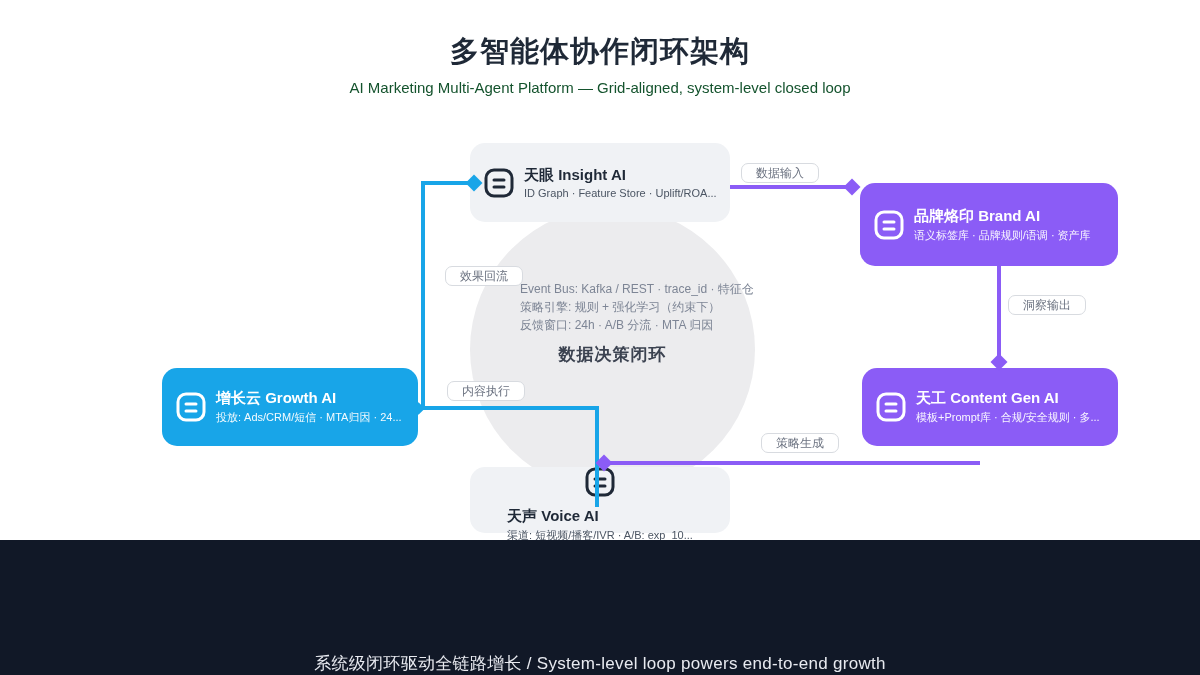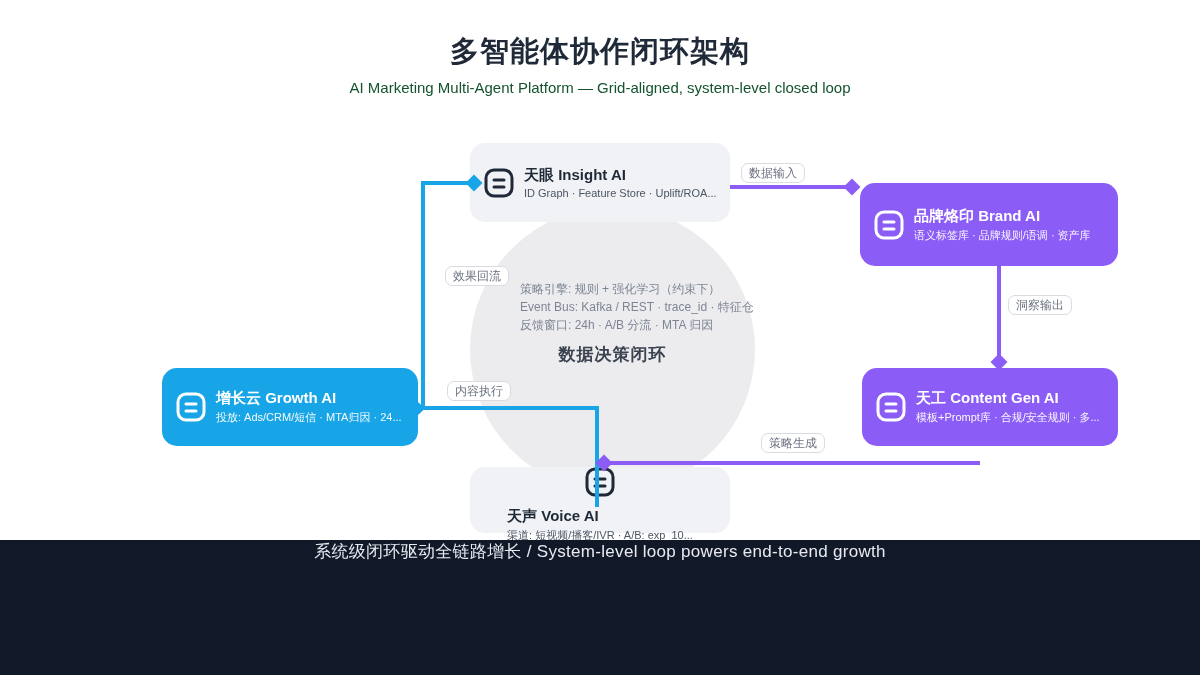--- a/index.html
+++ b/index.html
@@ -51,40 +51,40 @@
   .edge{z-index:3;}
   .edge.blue{background:var(--agent-blue,#18a5e8);}
   .edge.purple{background:var(--agent-purple,#8b5cf6);}
   .diamond{width:12px;height:12px;transform:rotate(45deg);z-index:3;}
   .diamond.blue{background:var(--agent-blue,#18a5e8);}
   .diamond.purple{background:var(--agent-purple,#8b5cf6);}
   .diamond.small{width:9px;height:9px;}
   
   .pill{
     font-size:12px;line-height:14px;color:#6b7280;background:#ffffff;
-    border:1px solid #d8dbe0;border-radius:7px;padding:2px 7px;
+    border:1px solid #d8dbe0;border-radius:7px;padding:2px 14px;
     white-space:nowrap;z-index:4;
   }
   
   .footer{
     left:0;top:540px;width:1200px;height:135px;background:var(--footer-bg,#111827);
-    display:flex;align-items:flex-start;justify-content:center;z-index:5;
+    display:flex;align-items:flex-end;justify-content:center;z-index:5;
   }
   .footer-text{font-size:17px;color:#e8eaf0;letter-spacing:.3px;}
 </style>
 </head>
 <body>
 
 <div class="abs page-title">多智能体协作闭环架构</div>
 <div class="abs page-subtitle">AI Marketing Multi-Agent Platform — Grid-aligned, system-level closed loop</div>
 
 <div class="abs loop-circle"></div>
 <div class="abs circle-text">
+  <div class="c-line">Event Bus: Kafka / REST · trace_id · 特征仓</div>
   <div class="c-line">策略引擎: 规则 + 强化学习（约束下）</div>
-  <div class="c-line">Event Bus: Kafka / REST · trace_id · 特征仓</div>
   <div class="c-line">反馈窗口: 24h · A/B 分流 · MTA 归因</div>
   <div class="c-title">数据决策闭环</div>
 </div>
 
 <div id="node-insight" class="abs node node-neutral">
   <svg class="icon" viewBox="0 0 30 30">
     <rect x="2" y="2" width="26" height="26" rx="8" fill="none" stroke="currentColor" stroke-width="3"></rect>
     <line x1="10" y1="12" x2="20" y2="12" stroke="currentColor" stroke-width="3" stroke-linecap="round"></line>
     <line x1="10" y1="19" x2="20" y2="19" stroke="currentColor" stroke-width="3" stroke-linecap="round"></line>
   </svg>

